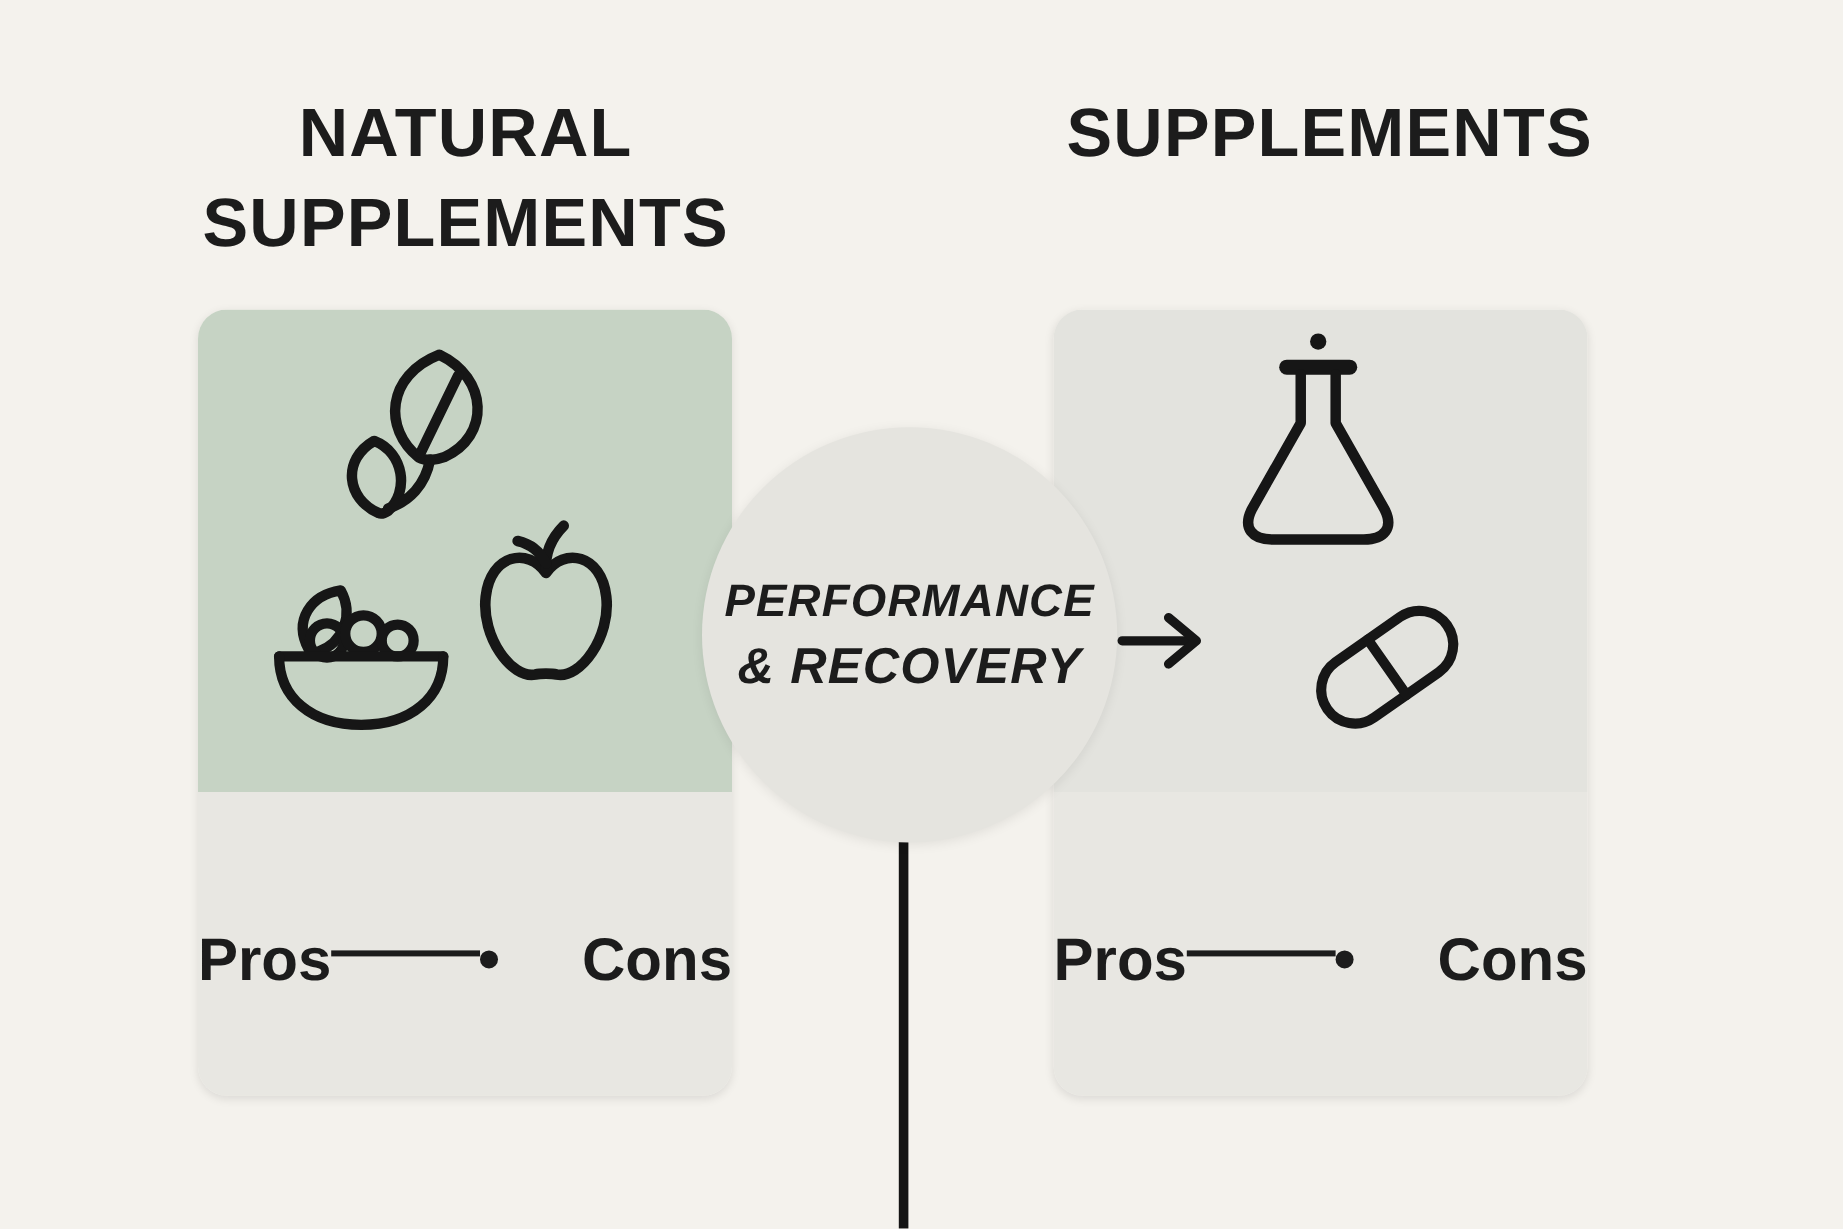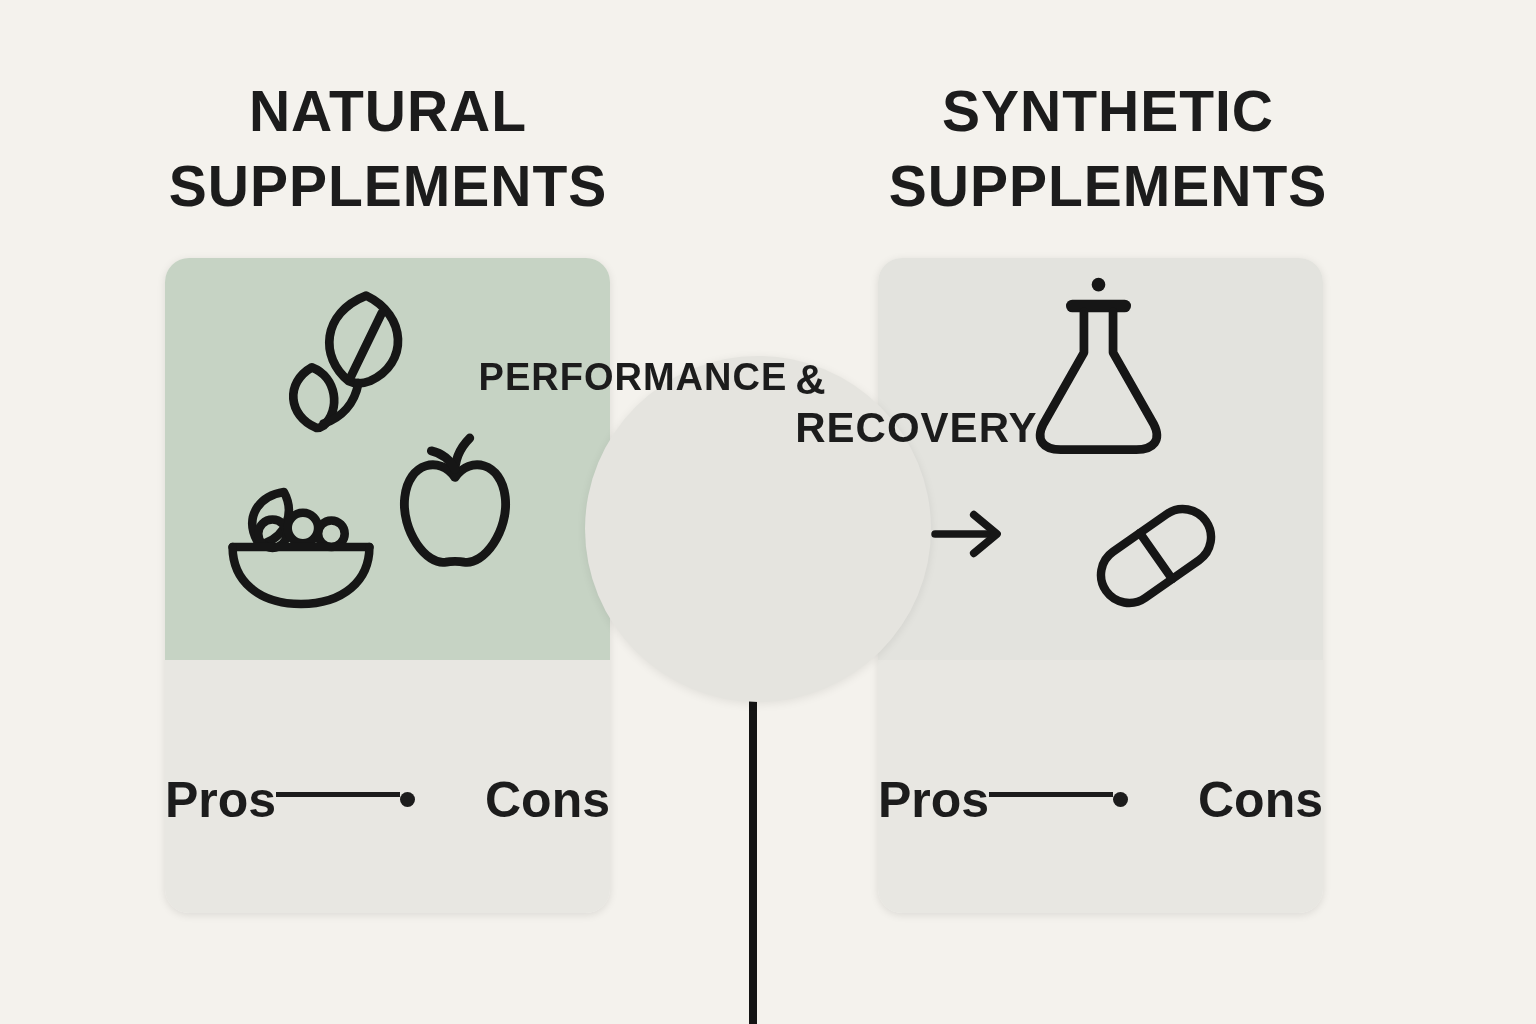--- a/index.html
+++ b/index.html
@@ -109,24 +109,26 @@
   .center-circle{
     position:absolute;
     left:585px;
     top:356px;
     width:346px;
     height:346px;
     border-radius:50%;
     background:var(--circle);
     box-shadow:0 2px 10px rgba(0,0,0,0.08);
     display:flex;
-    align-items:flex-start;
+    flex-direction:column;
+    align-items:center;
     justify-content:center;
     gap:8px;
     z-index:3;
+    font-style:italic;
   }
   .center-line1{
     font-size:38px;
     font-weight:700;
     letter-spacing:1px;
     color:var(--ink);
   }
   .center-line2{
     font-size:42px;
     font-weight:700;
@@ -156,21 +158,20 @@
 <body>
 
 <div class="canvas">
 
   <div class="col-title" id="left-title">
     <div>NATURAL</div>
     <div>SUPPLEMENTS</div>
   </div>
 
   <div class="col-title" id="right-title">
-    <div>SYNTHETIC</div>
     <div>SUPPLEMENTS</div>
   </div>
 
   <div class="card" id="left-card">
     <div class="card-top">
 
       <span class="icon" id="leaves-icon">
         <svg viewBox="0 0 170 170" fill="none" stroke="#161616" stroke-width="9" stroke-linecap="round" stroke-linejoin="round">
           <path d="M78 102 C48 78 50 32 96 14 C138 34 140 84 100 102 C92 105 84 105 78 102 Z"></path>
           <path d="M112 32 L80 98"></path>

